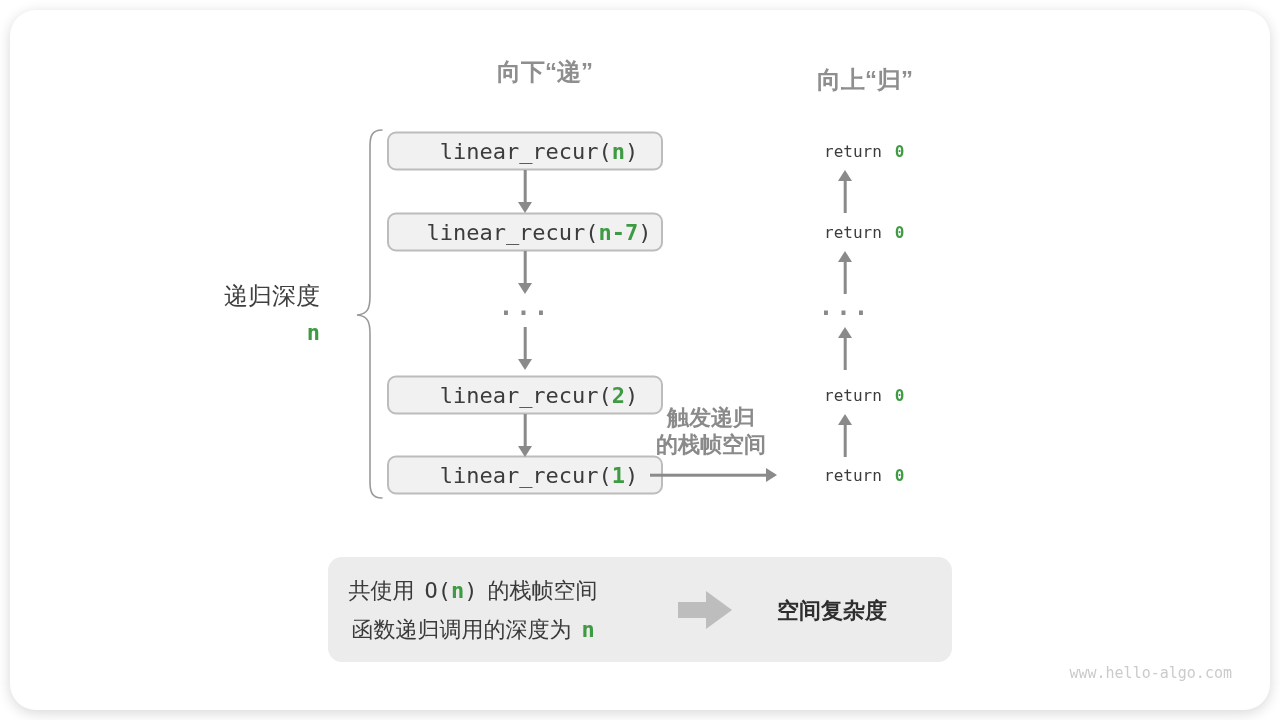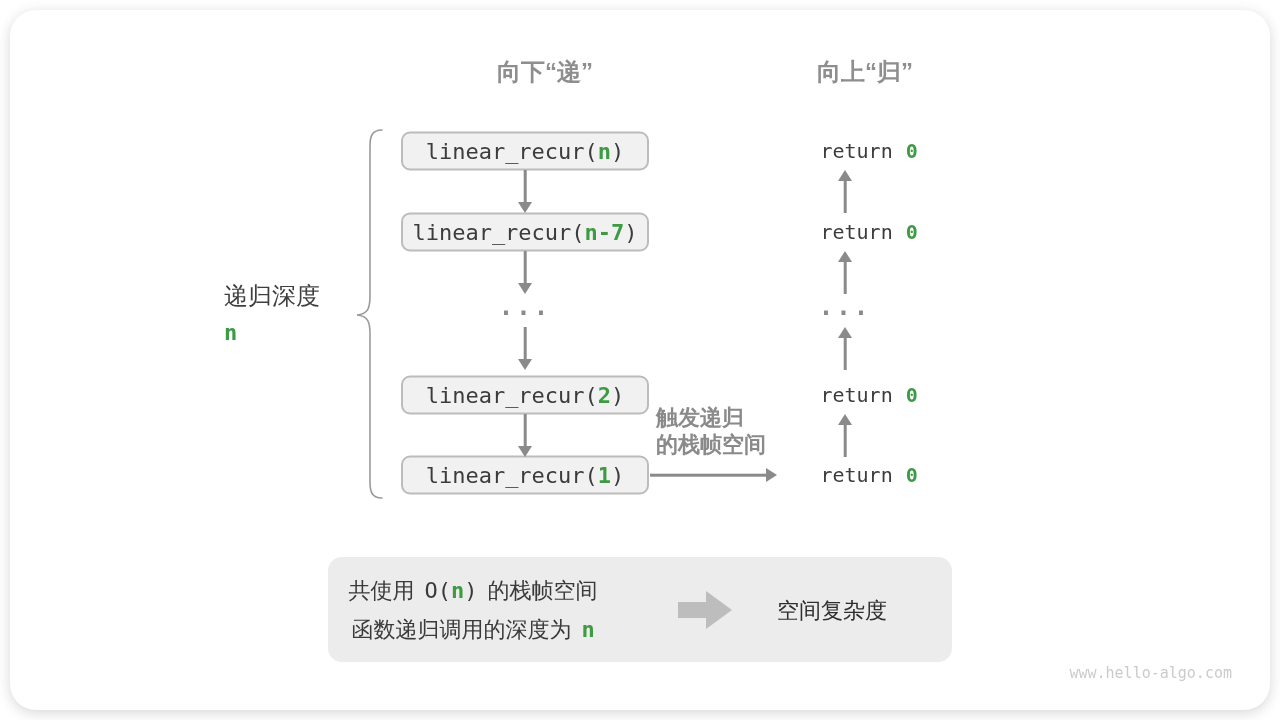--- a/index.html
+++ b/index.html
@@ -10,34 +10,34 @@
 
   
   .mono{font-family:"DejaVu Sans Mono",monospace;}
   .var{color:var(--green,#3f9b43);font-weight:bold;font-family:"DejaVu Sans Mono",monospace;}
 
   
   .hdr{position:absolute;transform:translate(-50%,-50%);font-size:24px;font-weight:bold;
        color:#8e8e8e;white-space:nowrap;margin-left:20px;}
 
   
-  .depth{position:absolute;left:272px;top:312px;transform:translate(-50%,-50%);text-align:left;}
+  .depth{position:absolute;left:272px;top:312px;transform:translate(-50%,-50%);text-align:right;}
   .depth .t{font-size:24px;color:#3f3f3f;white-space:nowrap;}
   .depth .v{margin-top:8px;font-size:22px;}
   .brace{position:absolute;left:350px;top:128px;}
 
   
   .codebox{position:absolute;left:525px;width:244px;height:35px;transform:translate(-50%,-50%);
            background:#f1f1f1;border:2px solid #bcbcbc;border-radius:9px;
            display:flex;align-items:center;justify-content:center;
-           font-family:"DejaVu Sans Mono",monospace;font-size:22px;color:#3c3c3c;white-space:pre;}
+           font-family:"DejaVu Sans Mono",monospace;font-size:22px;color:#3c3c3c;white-space:pre;padding-left:28px;}
 
   
   .ret{position:absolute;left:845px;transform:translate(-50%,-50%);
-       font-family:"DejaVu Sans Mono",monospace;font-size:20px;color:#3c3c3c;white-space:pre;}
+       font-family:"DejaVu Sans Mono",monospace;font-size:16px;color:#3c3c3c;white-space:pre;}
   .ret .var{margin-left:13px;}
 
   
   .dots{position:absolute;transform:translate(-50%,-62%);font-family:"DejaVu Sans Mono",monospace;
         font-weight:bold;font-size:24px;letter-spacing:3px;color:#8a8a8a;}
 
   
   .va{position:absolute;width:14px;margin-left:-7px;}
   .va .line{position:absolute;left:50%;transform:translateX(-50%);width:2.6px;background:#8a8a8a;}
   .va.down .line{top:0;bottom:9px;}
@@ -48,51 +48,51 @@
   .va.up .head{top:0;border-bottom:11px solid #8a8a8a;}
 
   .ha{position:absolute;height:14px;margin-top:-7px;}
   .ha .line{position:absolute;top:50%;transform:translateY(-50%);left:0;right:9px;height:2.6px;background:#8a8a8a;}
   .ha .head{position:absolute;right:0;top:0;width:0;height:0;
             border-top:7px solid transparent;border-bottom:7px solid transparent;
             border-left:11px solid #8a8a8a;}
 
   
   .trigger{position:absolute;left:711px;top:431px;transform:translate(-50%,-50%);
-           font-size:22px;font-weight:bold;color:#8a8a8a;line-height:27px;white-space:nowrap;}
+           text-align:center;font-size:22px;font-weight:bold;color:#8a8a8a;line-height:27px;white-space:nowrap;}
 
   
   .summary{position:absolute;left:328px;top:557px;width:624px;height:105px;
            background:#ececec;border-radius:14px;}
   .s-left{position:absolute;left:145px;top:50%;transform:translate(-50%,-50%);
           text-align:center;font-size:22px;color:#3a3a3a;line-height:39px;white-space:nowrap;}
   .s-left .mono{font-size:22px;color:#3a3a3a;}
   .s-right{position:absolute;left:504px;top:50%;transform:translate(-50%,-50%);
            text-align:center;line-height:39px;white-space:nowrap;}
-  .s-title{font-size:22px;font-weight:normal;color:#2e2e2e;text-align:center;}
+  .s-title{font-size:22px;font-weight:bold;color:#2e2e2e;text-align:center;}
   .s-result{font-size:22px;font-weight:bold;color:var(--blue,#0b7ad1);}
   .s-result .mono{font-weight:bold;margin-left:9px;}
   .imp{position:absolute;left:377px;top:50%;width:54px;height:38px;transform:translate(-50%,-50%);}
   .imp .stem{position:absolute;left:0;top:50%;transform:translateY(-50%);width:28px;height:16px;background:#bdbdbd;}
   .imp .tip{position:absolute;right:0;top:50%;transform:translateY(-50%);width:0;height:0;
             border-top:19px solid transparent;border-bottom:19px solid transparent;
             border-left:26px solid #bdbdbd;}
 
   
   .footer{position:absolute;right:48px;top:664px;font-family:"DejaVu Sans Mono",monospace;
           font-size:15px;color:#cbcbcb;}
 </style>
 </head>
 <body>
 
 <div class="card"></div>
 <div class="stage">
 
   <div class="hdr" style="left:525px;top:72px">向下“递”</div>
-  <div class="hdr" style="left:845px;top:72px">向上“归”</div>
+  <div class="hdr" style="left:845px;top:80px">向上“归”</div>
 
   <div class="depth">
     <div class="t">递归深度</div>
     <div class="v var">n</div>
   </div>
 
   <svg class="brace" width="34" height="372" viewBox="0 0 34 372">
     <path d="M 32 2 C 22 2 20 8 20 18 L 20 168 C 20 180 18 186 7 187 C 18 188 20 194 20 206 L 20 354 C 20 364 22 370 32 370" fill="none" stroke="#9a9a9a" stroke-width="1.6" stroke-linecap="round"></path>
   </svg>
 

